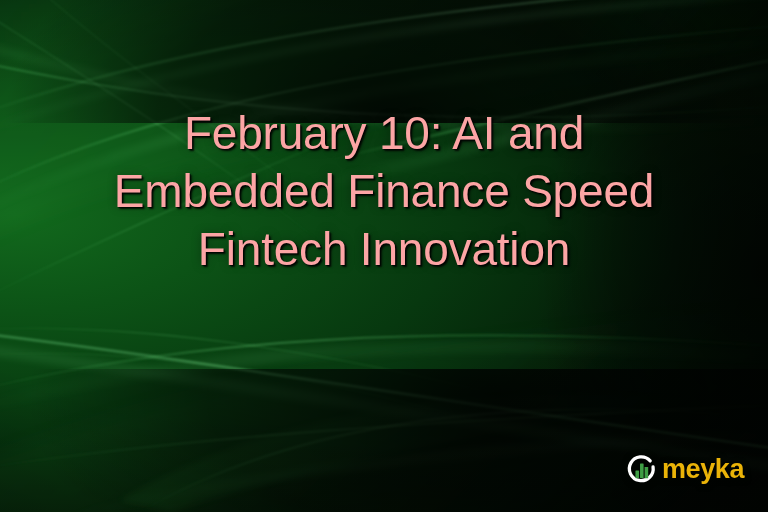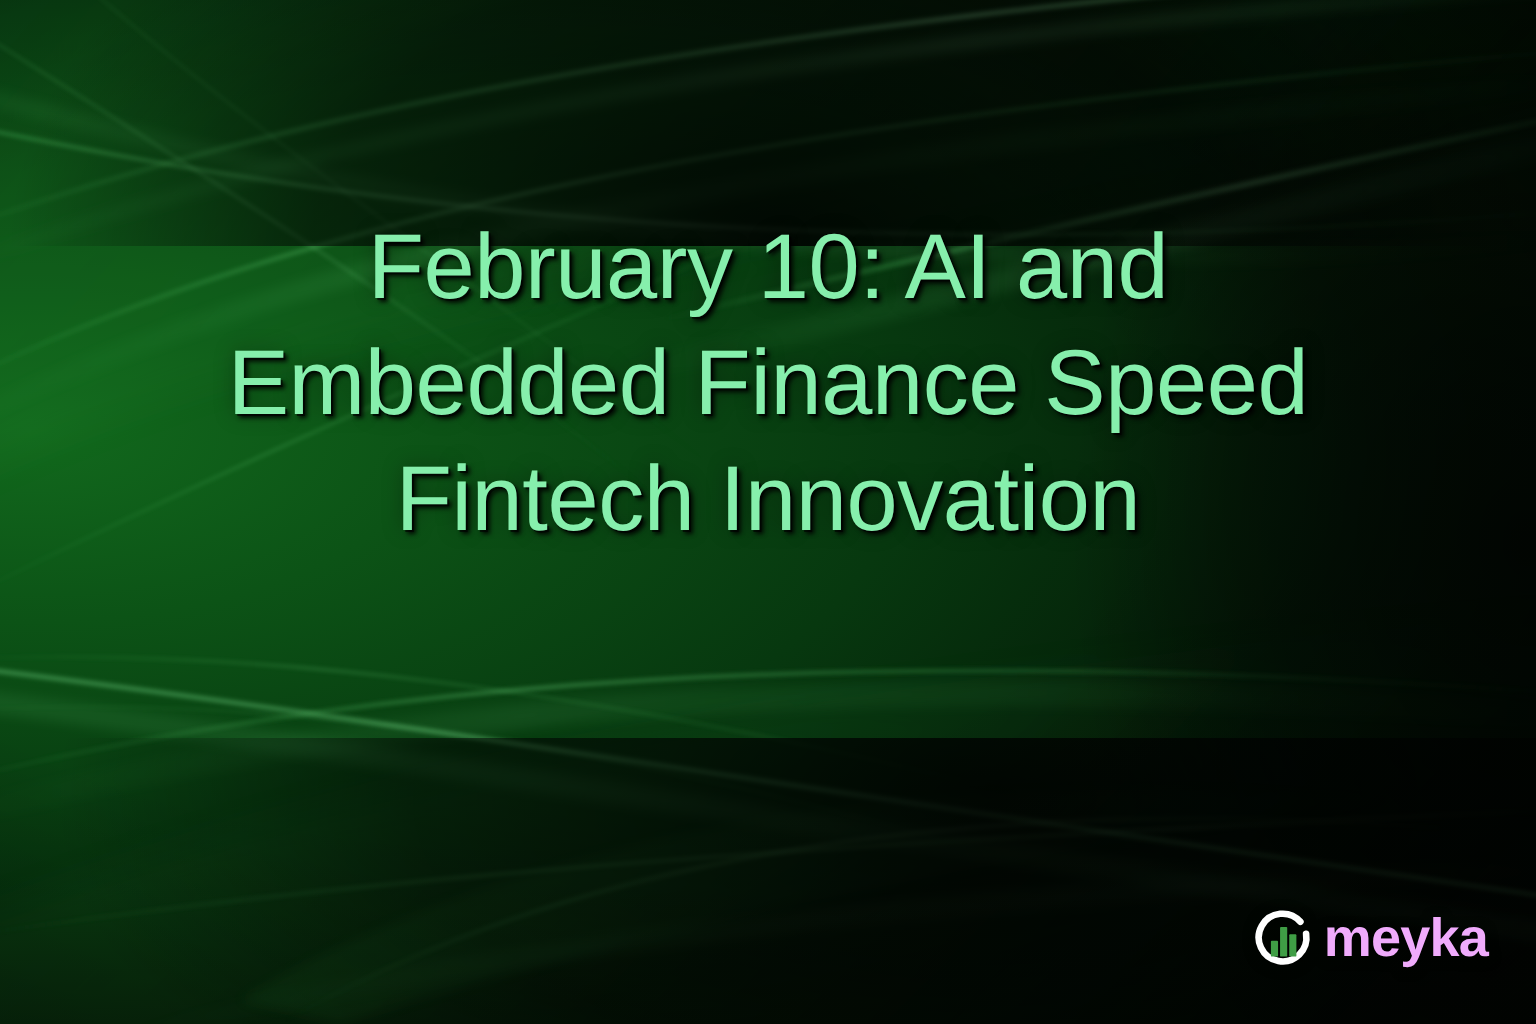--- a/index.html
+++ b/index.html
@@ -73,21 +73,21 @@
     top: 104px;
     width: 768px;
     text-align: center;
   }
   .title {
     margin: 0;
     font-family: "Liberation Sans", sans-serif;
     font-weight: 400;
     font-size: 46px;
     line-height: 58px;
-    color: #86efac;
+    color: #fca5a5;
     letter-spacing: -0.2px;
     text-shadow:
       2px 2px 2px rgba(0,0,0,0.85),
       1px 1px 0 rgba(0,0,0,0.6),
       0 0 10px rgba(0,0,0,0.35);
     white-space: pre-line;
   }
 
   
   .logo {
@@ -98,21 +98,21 @@
     align-items: center;
     gap: 4px;
     filter: drop-shadow(0 1px 3px rgba(0,0,0,0.6));
   }
   .logo-mark { display: block; width: 33px; height: 33px; }
   .logo-text {
     font-family: "Liberation Sans", sans-serif;
     font-weight: 700;
     font-size: 27px;
     line-height: 1;
-    color: #f0abfc;
+    color: #eab308;
     letter-spacing: -0.4px;
   }
 </style>
 </head>
 <body>
 
 <div class="banner">
 
   <div class="bg-base"></div>
 

